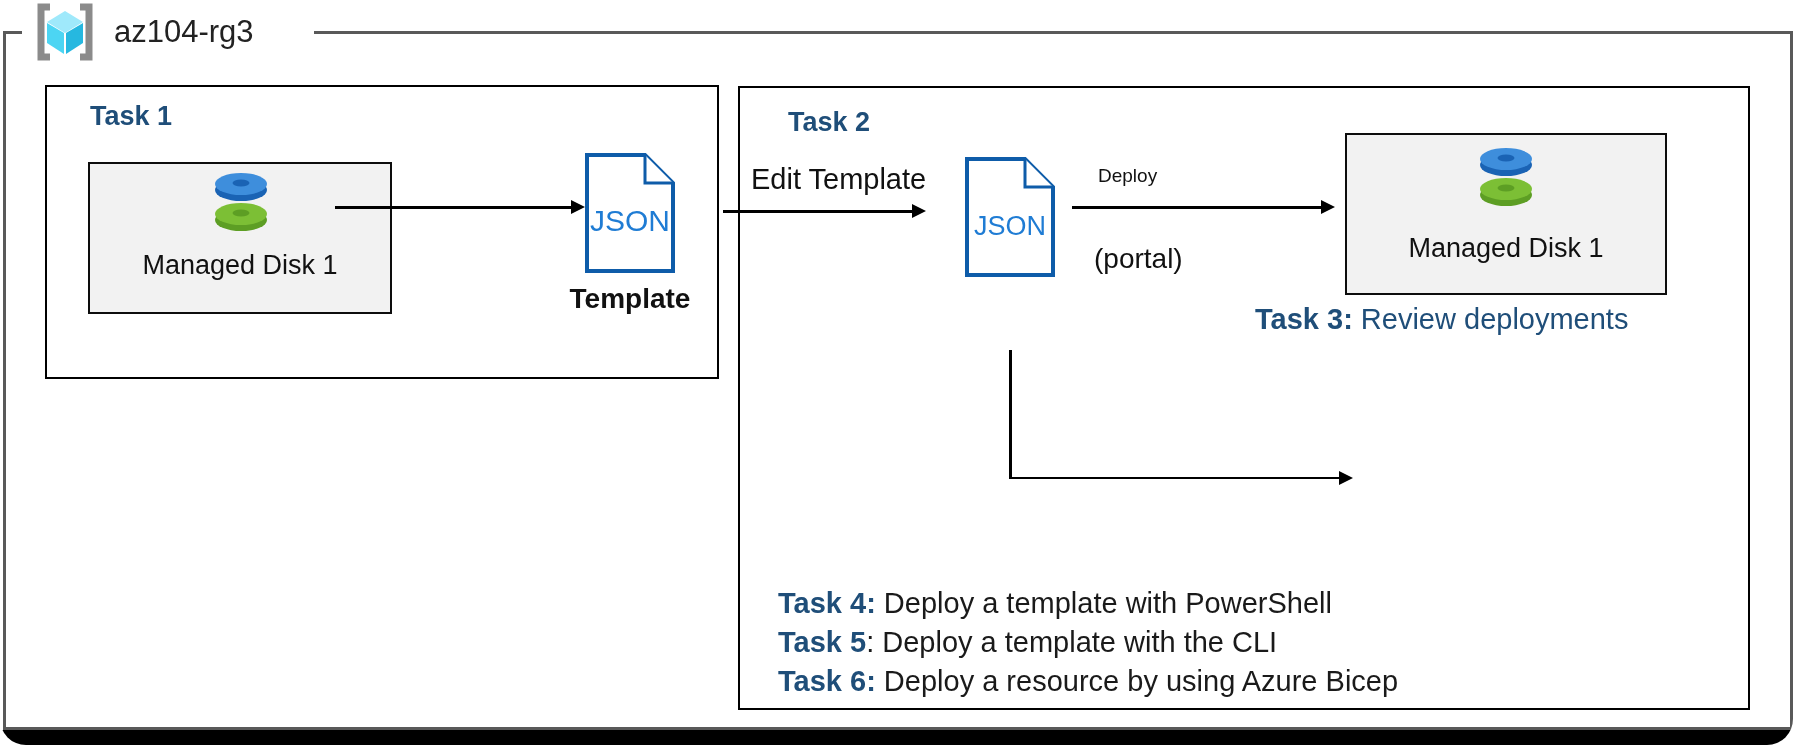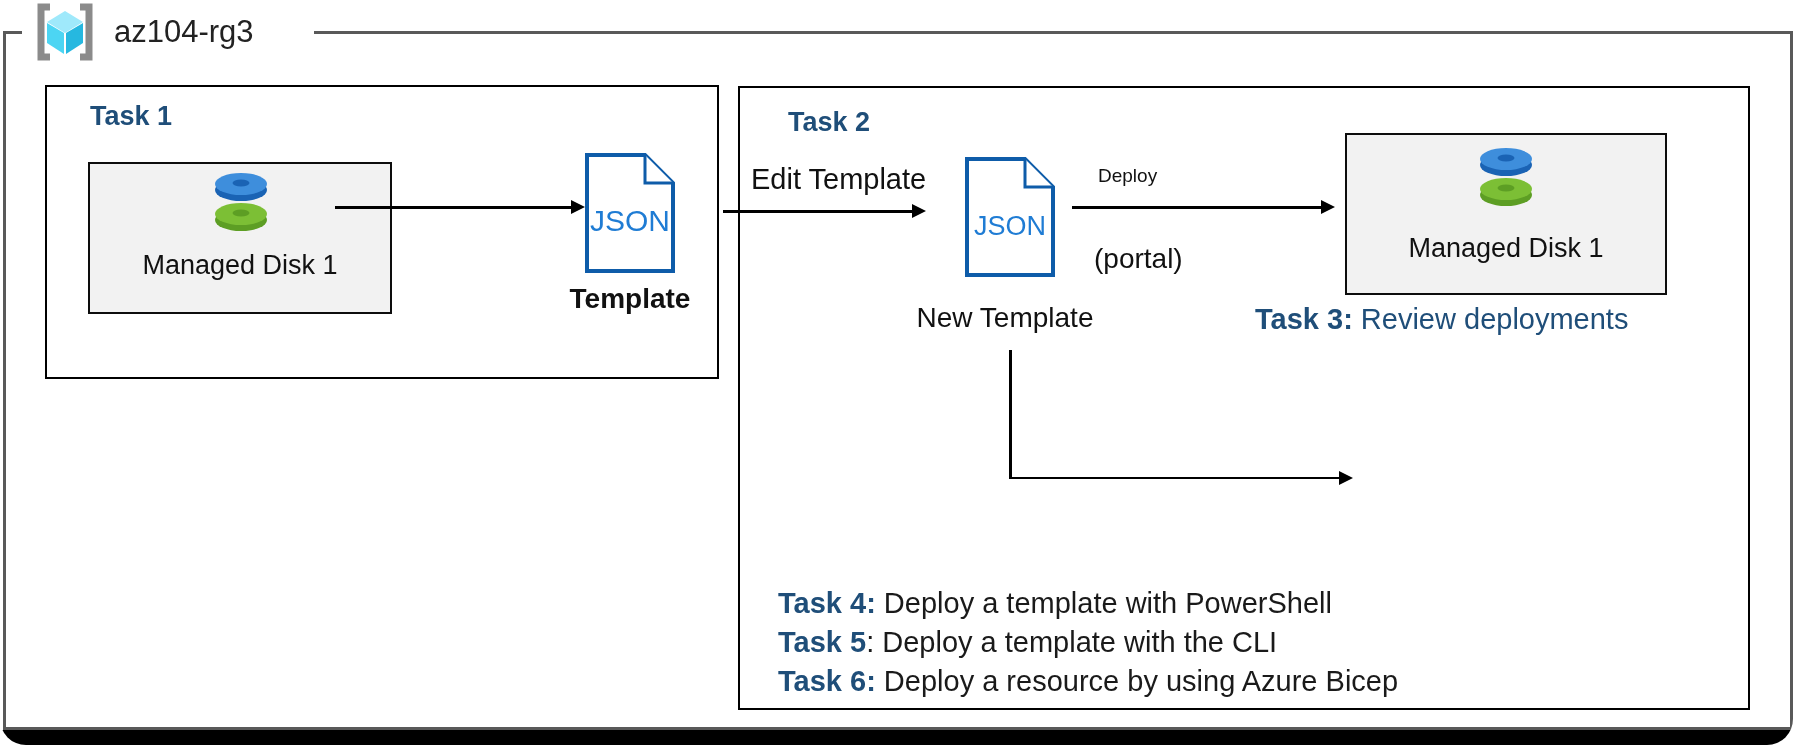--- a/index.html
+++ b/index.html
@@ -86,21 +86,20 @@
 
   <div class="abs conn-label" style="left:751px;top:163px;">Edit Template</div>
   <div class="abs hline" style="left:723px;top:210px;width:189px;"></div>
   <div class="abs arrow-right" style="left:912px;top:204px;"></div>
 
   <svg class="abs json-icon" style="left:965px;top:157px;" viewBox="0 0 90 120">
     <path d="M2,2 L60,2 L88,30 L88,118 L2,118 Z" fill="#ffffff" stroke="#0E5CA9" stroke-width="4"></path>
     <path d="M60,2 L60,30 L88,30" fill="#ffffff" stroke="#0E5CA9" stroke-width="3"></path>
     <text x="45" y="78" text-anchor="middle" font-size="27" fill="#1F7CD4" font-family="Liberation Sans, sans-serif">JSON</text>
   </svg>
-  <div class="abs caption" style="left:905px;top:302px;width:200px;">New Template</div>
 
   <div class="abs conn-label" style="left:1098px;top:165px;font-size:19px;">Deploy</div>
   <div class="abs hline" style="left:1072px;top:206px;width:249px;"></div>
   <div class="abs arrow-right" style="left:1321px;top:200px;"></div>
   <div class="abs conn-label" style="left:1094px;top:212px;font-size:28px;margin-top:31px;">(portal)</div>
 
   <div class="abs res-box b2">
     <svg class="disk-svg" style="left:131px;top:10px;" viewBox="0 0 56 72">
       <ellipse cx="28" cy="50" rx="26" ry="11" fill="#5D9E24"></ellipse>
       <ellipse cx="28" cy="44" rx="26" ry="11" fill="#7CBF35"></ellipse>

